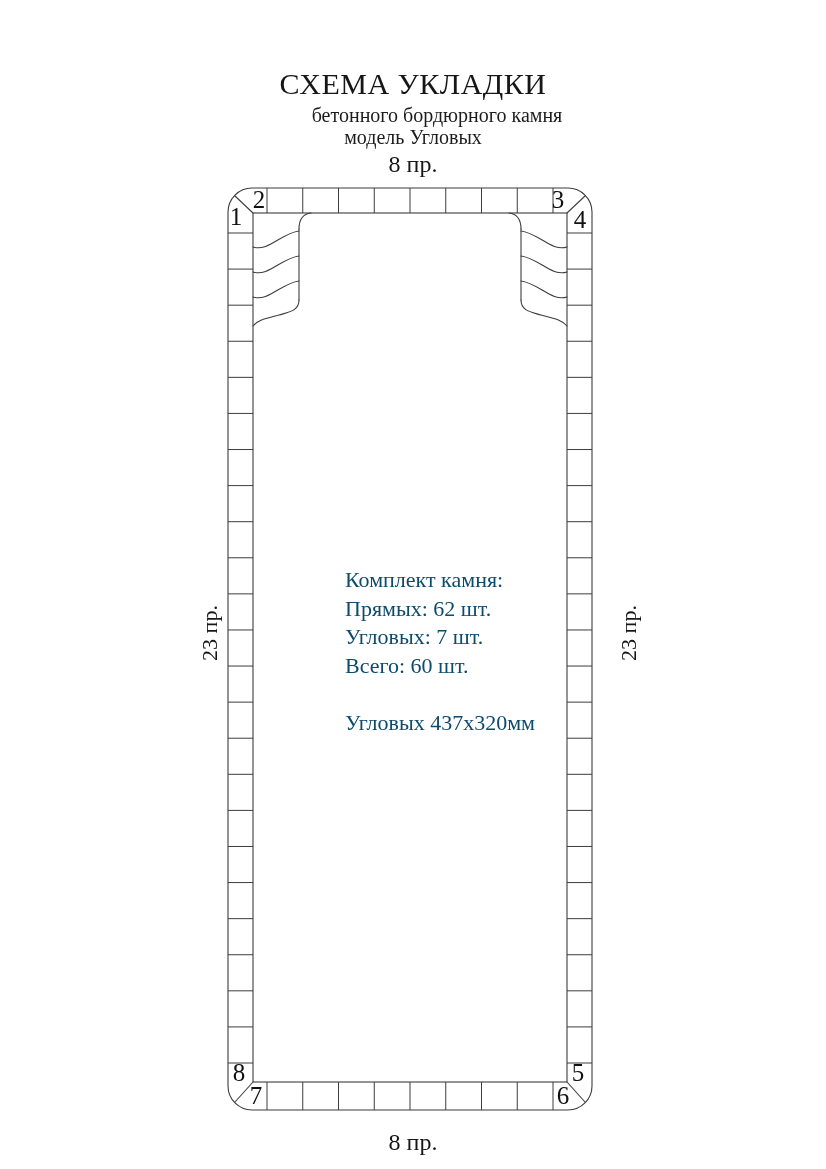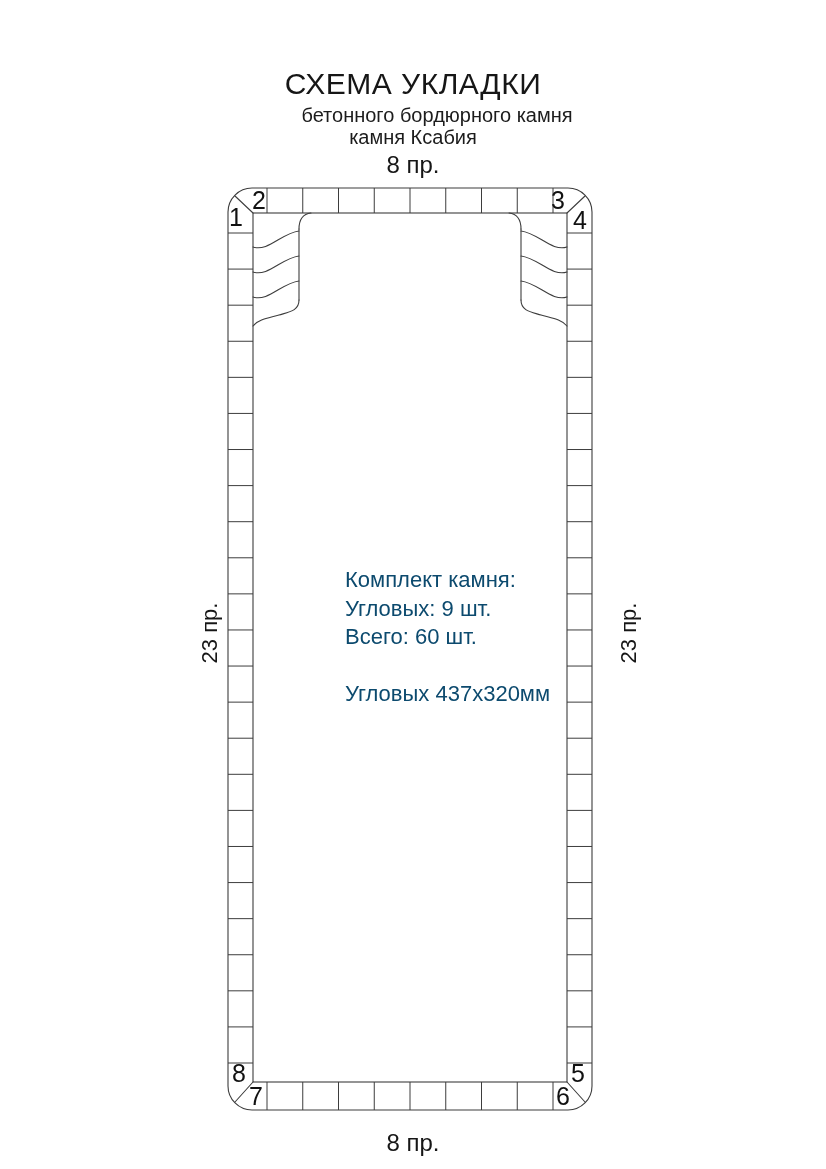--- a/index.html
+++ b/index.html
@@ -1,20 +1,20 @@
 <!DOCTYPE html>
 <html><head>
 <meta charset="utf-8">
 <style>
   html,body{margin:0;padding:0;background:#ffffff;}
   #page{
     position:relative;
     width:826px;height:1169px;
     background:#ffffff;
-    font-family:Liberation Sans, sans-serif;
+    font-family:Liberation Serif, serif;
     color:#1c1c1c;
     overflow:hidden;
   }
   .abs{position:absolute;}
   .centered{left:0;width:826px;text-align:center;}
   #title{top:68px;font-size:30px;line-height:32px;letter-spacing:0.5px;color:#161616;}
   .subtitle{font-size:20px;line-height:22px;color:#1c1c1c;}
   #subtitle1{top:104px;padding-left:24px;}
   #subtitle2{top:126px;}
   .edge-label{font-size:24px;color:#161616;text-align:center;}
@@ -40,21 +40,21 @@
   }
   #scheme-svg{position:absolute;left:0;top:0;}
 </style>
 </head>
 <body>
 
 <div id="page">
 
   <div id="title" class="abs centered">СХЕМА УКЛАДКИ</div>
   <div id="subtitle1" class="abs centered subtitle">бетонного бордюрного камня</div>
-  <div id="subtitle2" class="abs centered subtitle">камня Ксабия</div>
+  <div id="subtitle2" class="abs centered subtitle">модель Угловых</div>
 
   <div id="label-top" class="abs centered edge-label">8 пр.</div>
   <div id="label-bottom" class="abs centered edge-label">8 пр.</div>
   <div id="label-left" class="abs side-label">23 пр.</div>
   <div id="label-right" class="abs side-label">23 пр.</div>
 
   <svg id="scheme-svg" width="826" height="1169" viewBox="0 0 826 1169">
     <g id="static-lines" fill="none" stroke="#3d3d3d" stroke-width="1.1" stroke-linecap="round">
 
       <rect x="228" y="188" width="364" height="922" rx="24"></rect>
@@ -159,19 +159,20 @@
   <div class="abs corner-num" style="left:247px;top:186px;">2</div>
   <div class="abs corner-num" style="left:546px;top:186px;">3</div>
   <div class="abs corner-num" style="left:568px;top:206px;">4</div>
   <div class="abs corner-num" style="left:566px;top:1059px;">5</div>
   <div class="abs corner-num" style="left:551px;top:1082px;">6</div>
   <div class="abs corner-num" style="left:244px;top:1082px;">7</div>
   <div class="abs corner-num" style="left:227px;top:1059px;">8</div>
 
   <div id="info-block" class="abs">
     <div class="info-line">Комплект камня:</div>
-    <div class="info-line">Угловых: 9 шт.</div>
+    <div class="info-line">Прямых: 62 шт.</div>
+    <div class="info-line">Угловых: 7 шт.</div>
     <div class="info-line">Всего: 60 шт.</div>
     <div class="info-line"></div>
     <div class="info-line">Угловых 437х320мм</div>
   </div>
 
 </div>
 
 </body></html>

